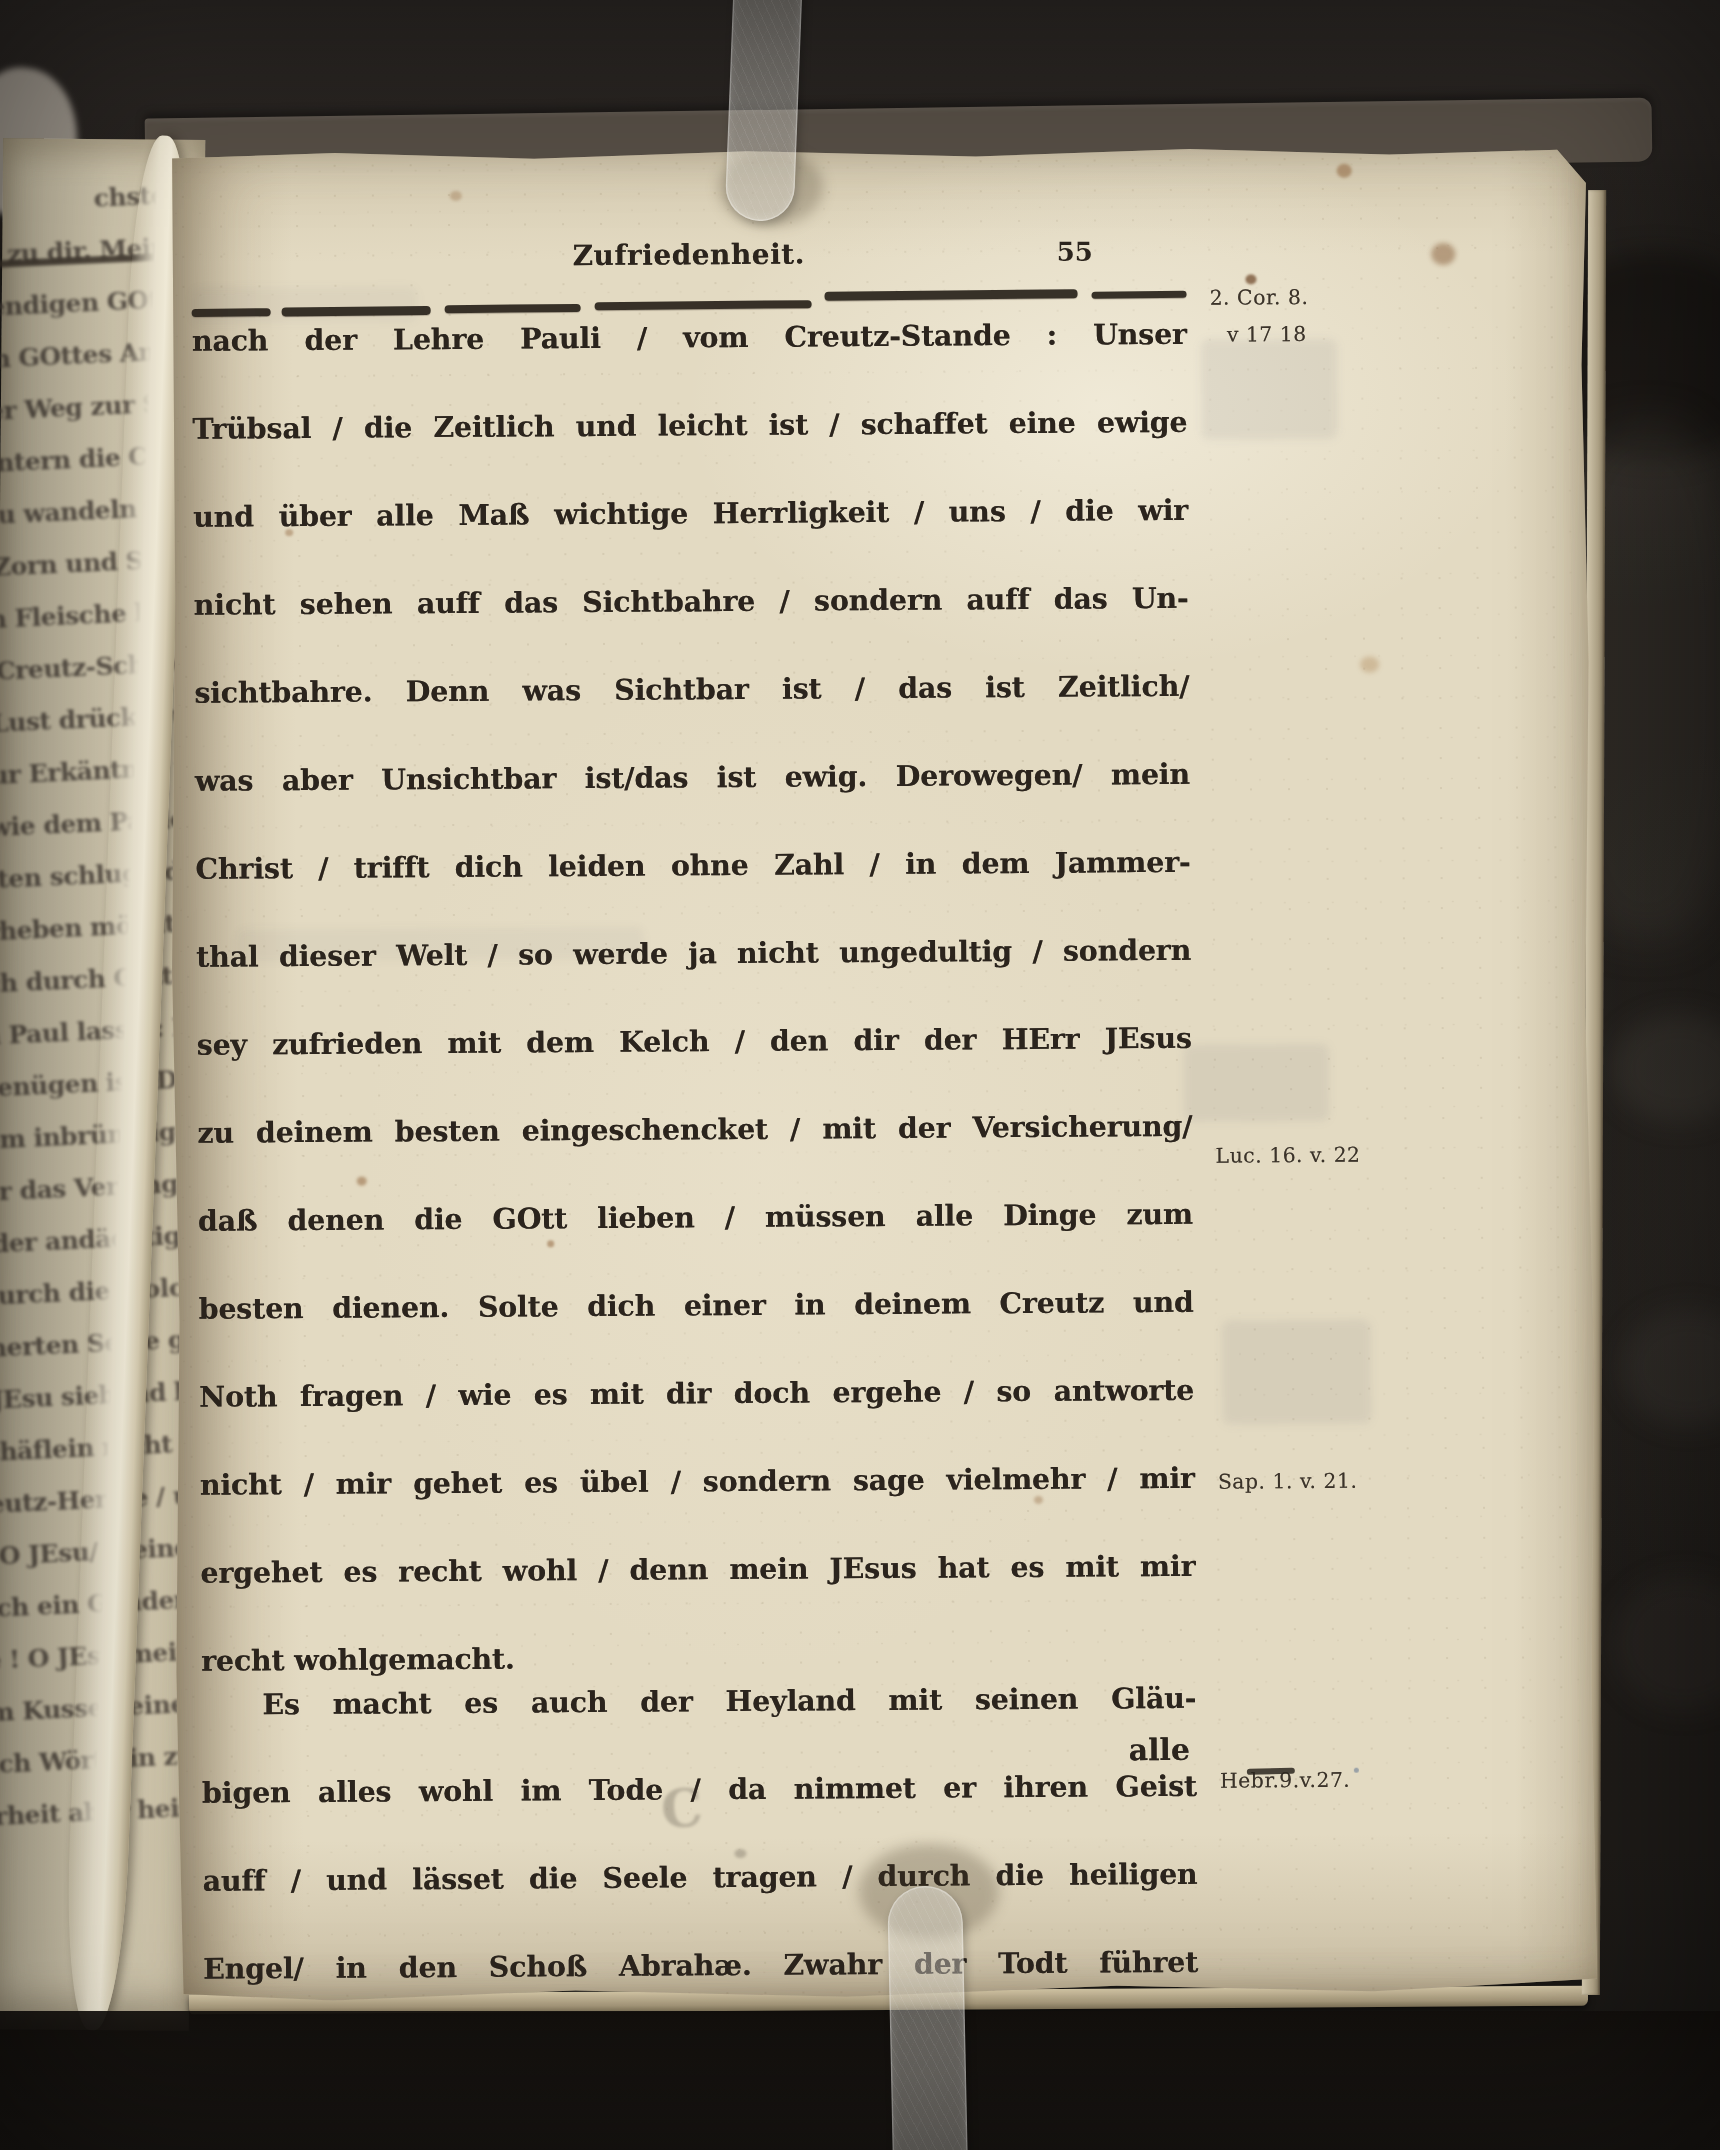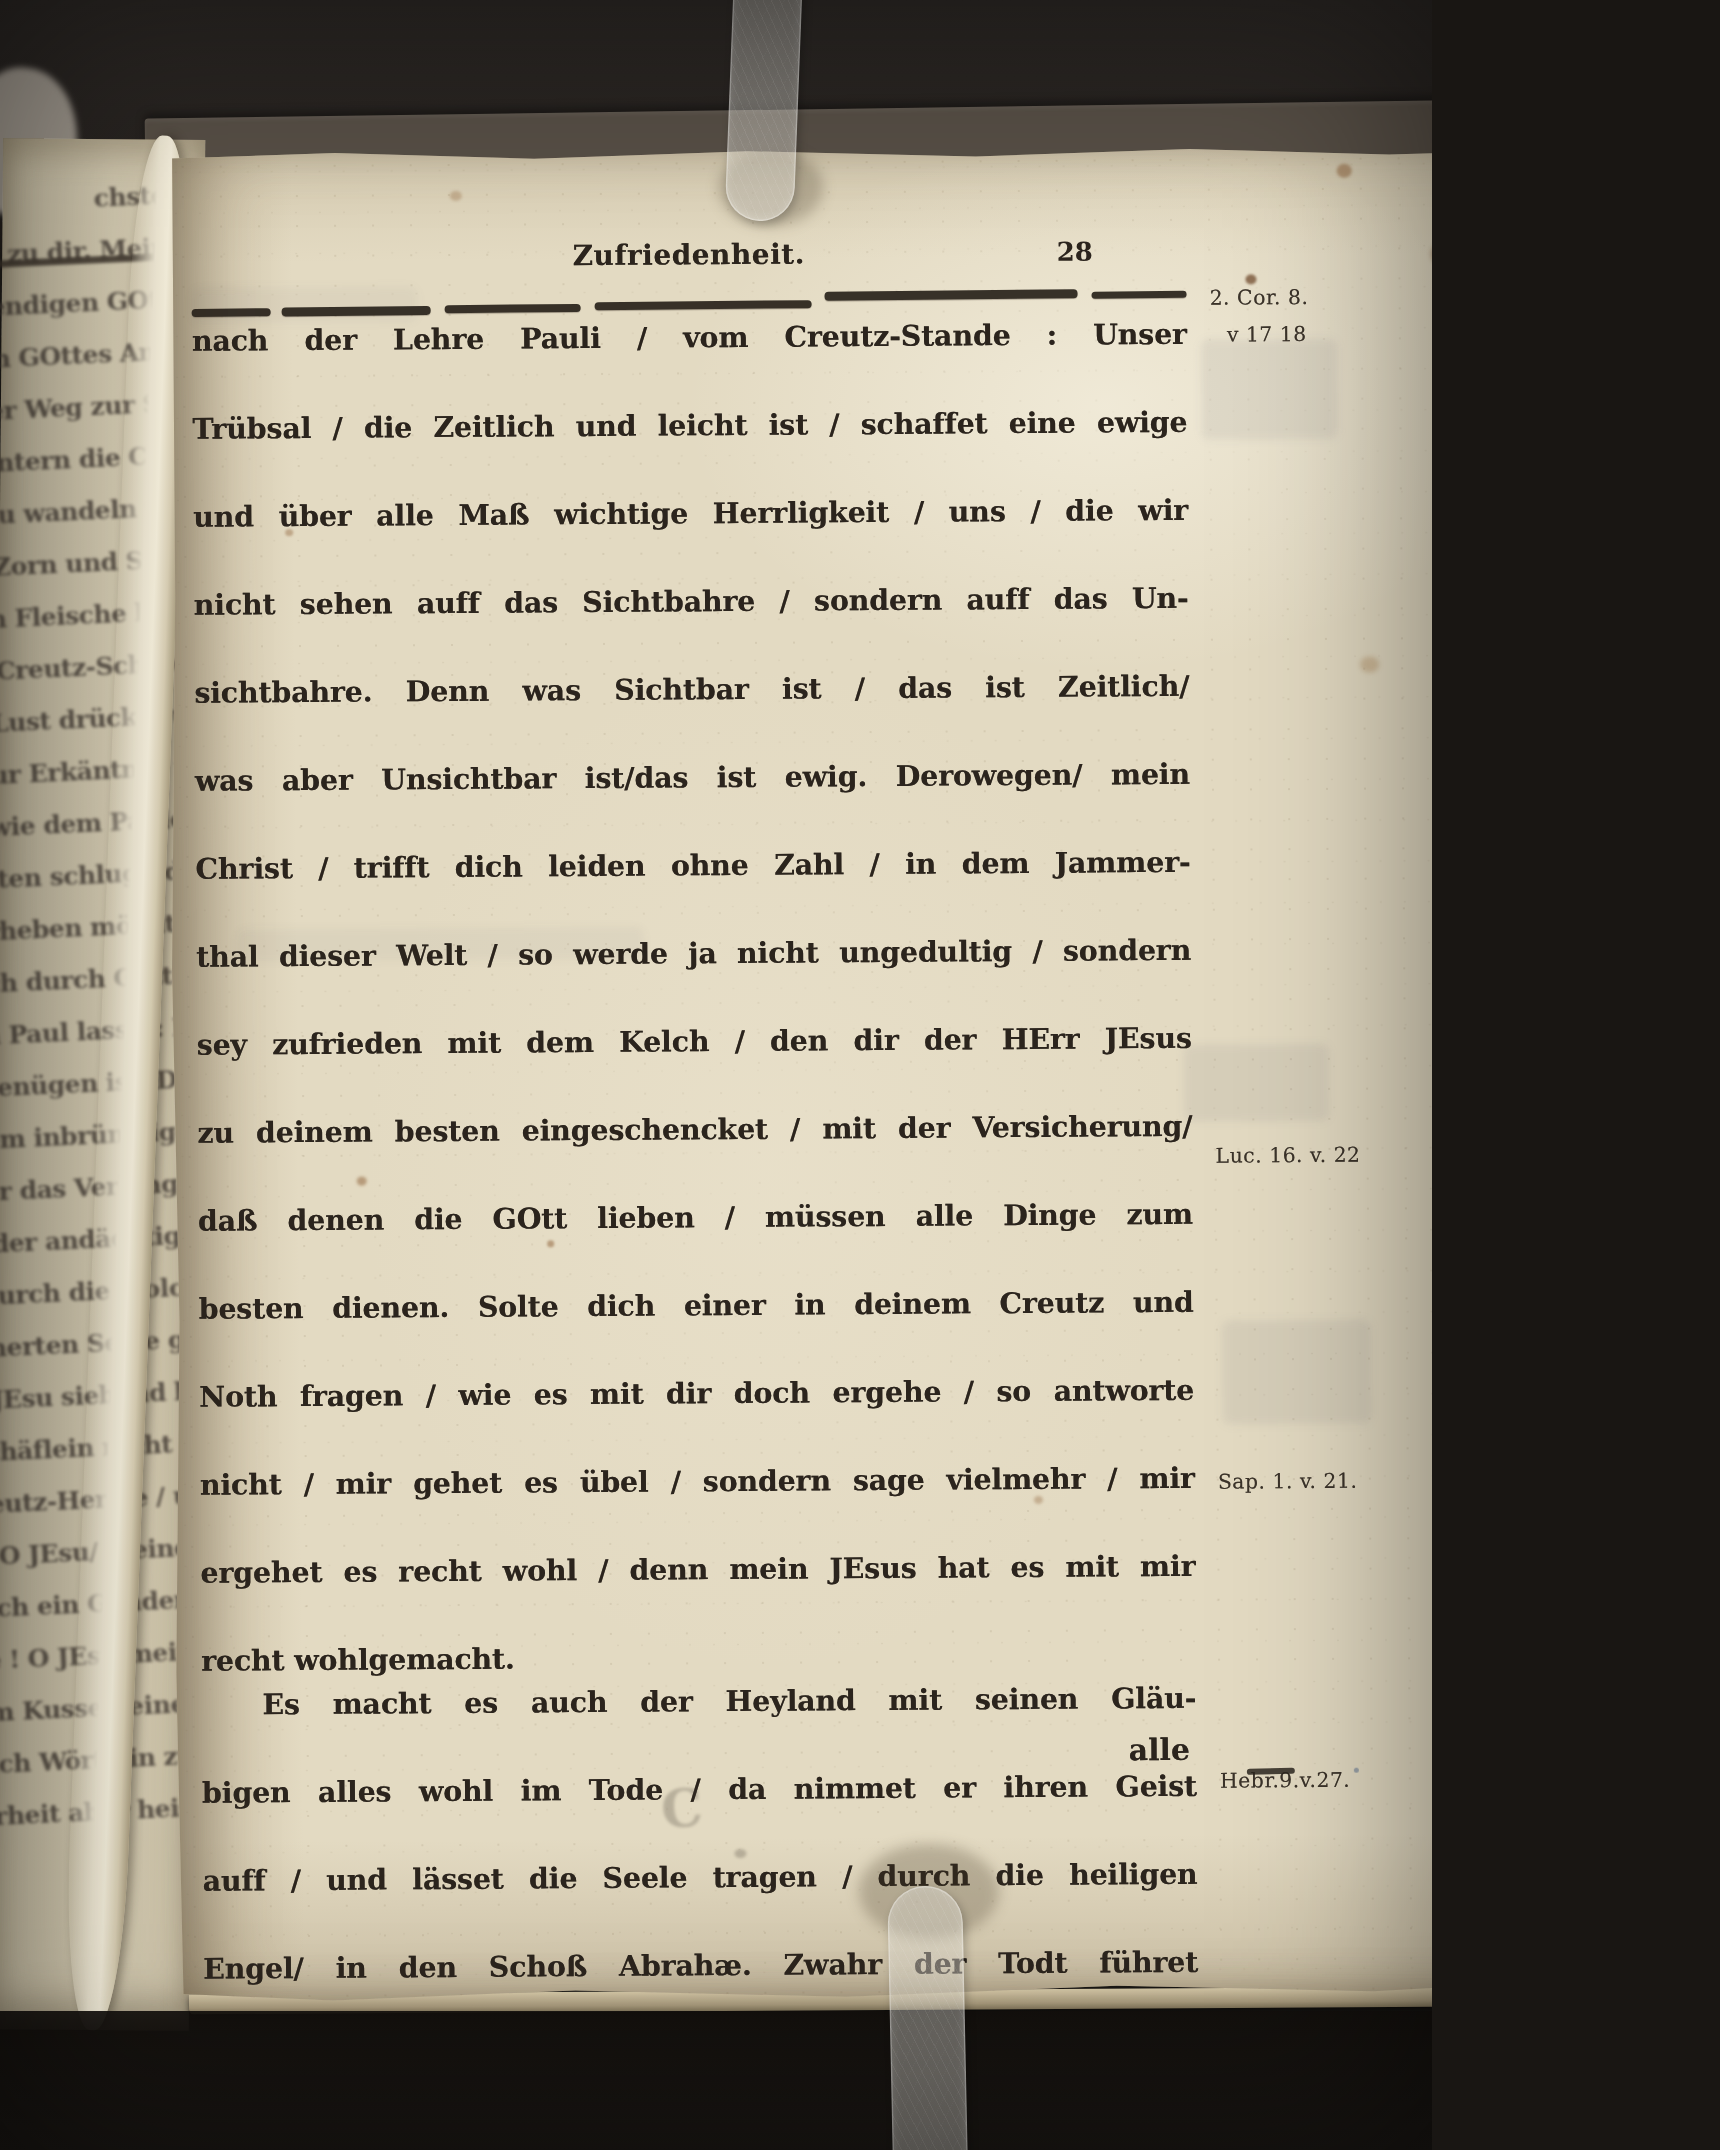--- a/index.html
+++ b/index.html
@@ -1,17 +1,17 @@
 <!DOCTYPE html>
 <html style="font-size:7.2px"><head>
 <meta charset="utf-8">
 <style>
   html,body{margin:0;padding:0;background:#191613;}
   body{width:1720px;height:2151px;overflow:hidden;font-family:"DejaVu Serif", serif;}
-  .scene{position:relative;width:1432px;height:2151px;overflow:hidden;background:#211e1b;}
+  .scene{position:relative;width:1720px;height:2151px;overflow:hidden;background:#211e1b;}
 
   
   .bg{position:absolute;inset:0;z-index:0;
       background:
         radial-gradient(ellipse 407px 317px at 94% 18%, rgba(90,82,74,.20), transparent 70%),
         radial-gradient(ellipse 317px 633px at 99% 55%, rgba(110,102,92,.14), transparent 70%),
         linear-gradient(180deg,#2b2724 0%,#272320 7%,#1f1c19 12%,#1e1b18 86%,#161412 100%);}
   .bg-shape{position:absolute;border-radius:50%;filter:blur(12.7px);z-index:1;}
   .shape-a{left:1529px;top:253px;width:253px;height:208px;background:rgba(10,8,6,.45);}
   .shape-b{left:1552px;top:421px;width:190px;height:520px;background:rgba(120,112,102,.16);filter:blur(21px);border-radius:40%;}
@@ -202,21 +202,21 @@
   <div class="block-right"></div>
 
   <div class="page">
     <div class="ghost gh1"></div>
     <div class="ghost gh2"></div>
     <div class="ghost gh3"></div>
     <div class="ghost gh4"></div>
     <div class="ghost gh5"></div>
 
     <div class="running-title">Zufriedenheit.</div>
-    <div class="page-number">28</div>
+    <div class="page-number">55</div>
 
     <div class="rule">
       <i class="rs1"></i>
       <i class="rs2"></i>
       <i class="rs3"></i>
       <i class="rs4"></i>
       <i class="rs5"></i>
       <i class="rs6"></i>
     </div>
 

